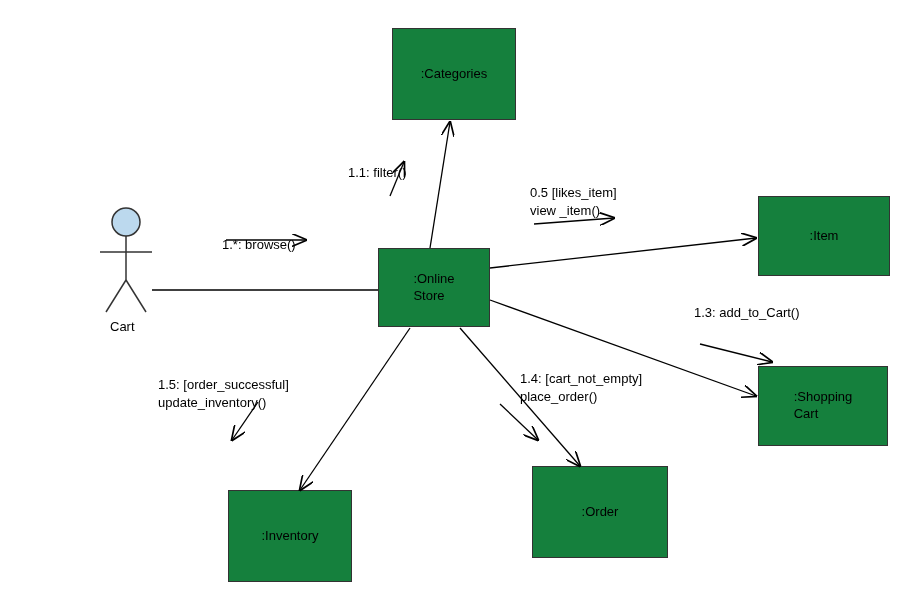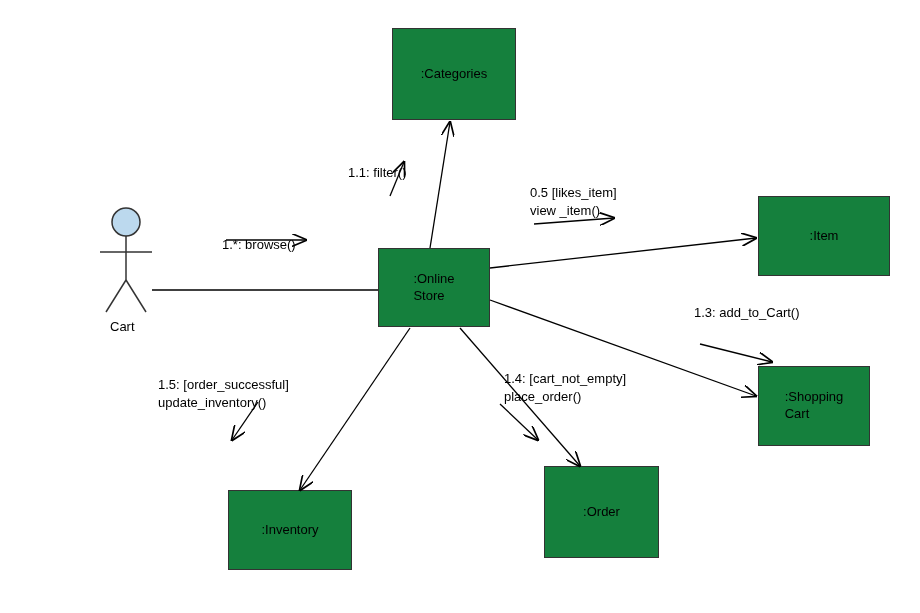--- a/index.html
+++ b/index.html
@@ -18,29 +18,29 @@
 </div>
 
 <div class="box" style="left:378px;top:248px;width:112px;height:79px">
   <span>:Online<br>Store</span>
 </div>
 
 <div class="box" style="left:758px;top:196px;width:132px;height:80px">
   <span>:Item</span>
 </div>
 
-<div class="box" style="left:758px;top:366px;width:112px;height:80px">
+<div class="box" style="left:758px;top:366px;width:130px;height:80px">
   <span>:Shopping<br>Cart</span>
 </div>
 
-<div class="box" style="left:544px;top:466px;width:115px;height:92px">
+<div class="box" style="left:532px;top:466px;width:136px;height:92px">
   <span>:Order</span>
 </div>
 
-<div class="box" style="left:228px;top:490px;width:124px;height:80px">
+<div class="box" style="left:228px;top:490px;width:124px;height:92px">
   <span>:Inventory</span>
 </div>
 
 <svg>
   <defs>
     <marker id="ah" markerWidth="12" markerHeight="10" refX="11" refY="5" orient="auto">
       <path d="M0,0 L12,5 L0,10" style="fill:none;stroke:#000;stroke-width:1.3"></path>
     </marker>
   </defs>
 
@@ -76,21 +76,21 @@
 
 <div class="label" style="left:348px;top:164px">1.1: filter()</div>
 
 <div class="label" style="left:530px;top:184px">
   <span>0.5 [likes_item]</span><br>
   <span>view _item()</span>
 </div>
 
 <div class="label" style="left:694px;top:304px">1.3: add_to_Cart()</div>
 
-<div class="label" style="left:504px;top:370px">
+<div class="label" style="left:520px;top:370px">
   <span>1.4: [cart_not_empty]</span><br>
   <span>place_order()</span>
 </div>
 
 <div class="label" style="left:158px;top:376px">
   <span>1.5: [order_successful]</span><br>
   <span>update_inventory()</span>
 </div>
 
 </body></html>

